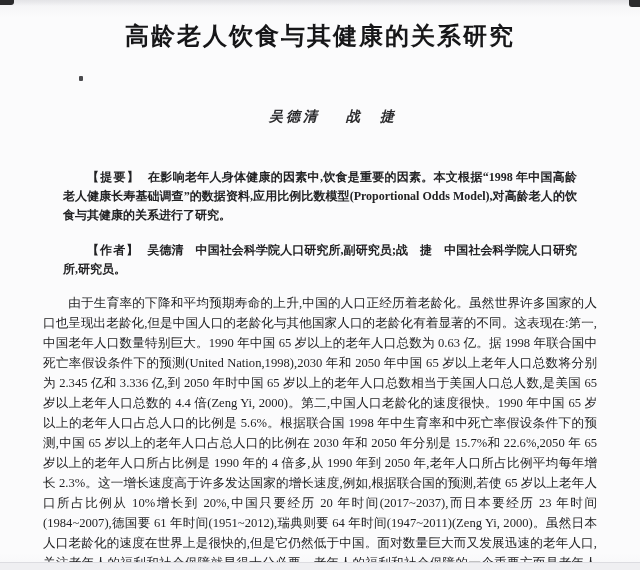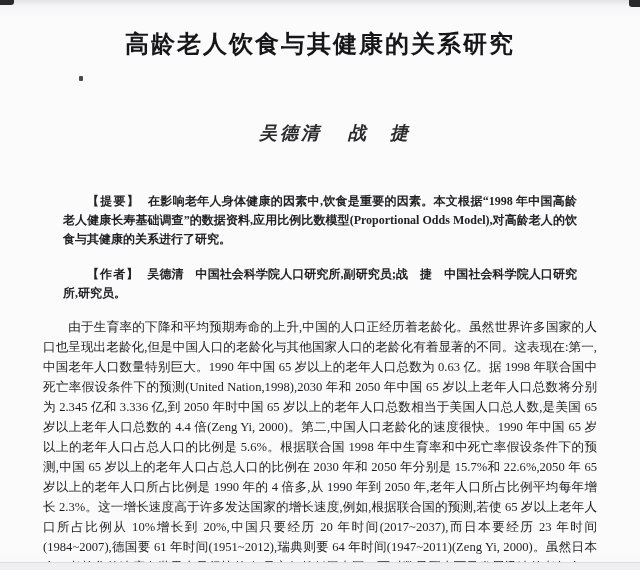--- a/index.html
+++ b/index.html
@@ -24,32 +24,32 @@
   }
   .artifact { position: absolute; background: #2a2a2c; }
   .artifact.tl { top: 0; left: 0; width: 14px; height: 5px; border-radius: 0 0 3px 0; }
   .artifact.tr { top: 0; right: 0; width: 11px; height: 7px; border-radius: 0 0 0 3px; }
   .speck {
     position: absolute; left: 79px; top: 76px;
     width: 4px; height: 5px; background: #4a4a4e; border-radius: 1px;
   }
 
   .title {
-    margin-top: 28px;
+    margin-top: 20px;
     text-align: center;
     font-size: 24px;
     font-weight: 700;
     letter-spacing: 2px;
     color: #161618;
   }
 
   .authors {
     margin-top: 40px;
     text-align: center;
-    font-size: 18px;
+    font-size: 14px;
     font-weight: 600;
     font-style: italic;
     letter-spacing: 3px;
     color: #2a2a2c;
     white-space: pre;
   }
   .authors .gap { display: inline-block; width: 26px; }
 
   .front-matter {
     margin: 26px auto 0 auto;

